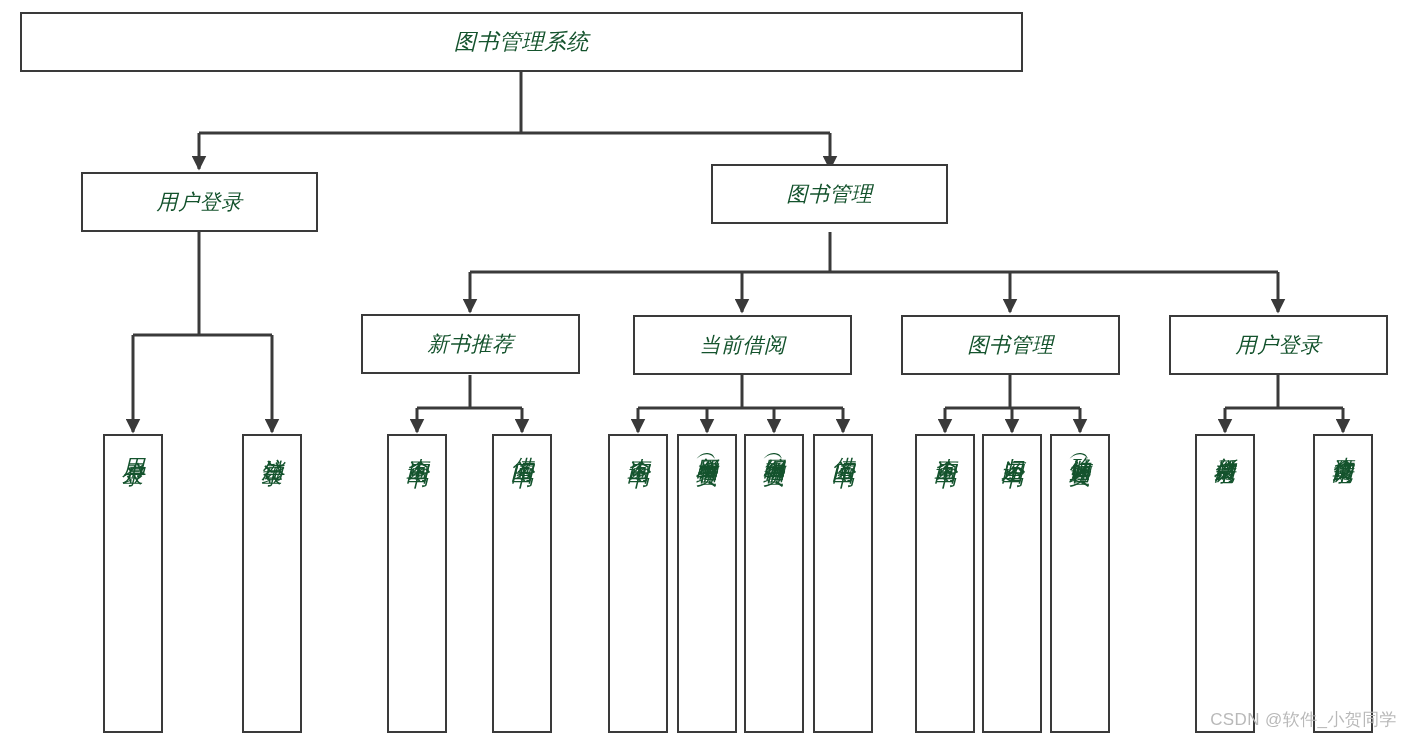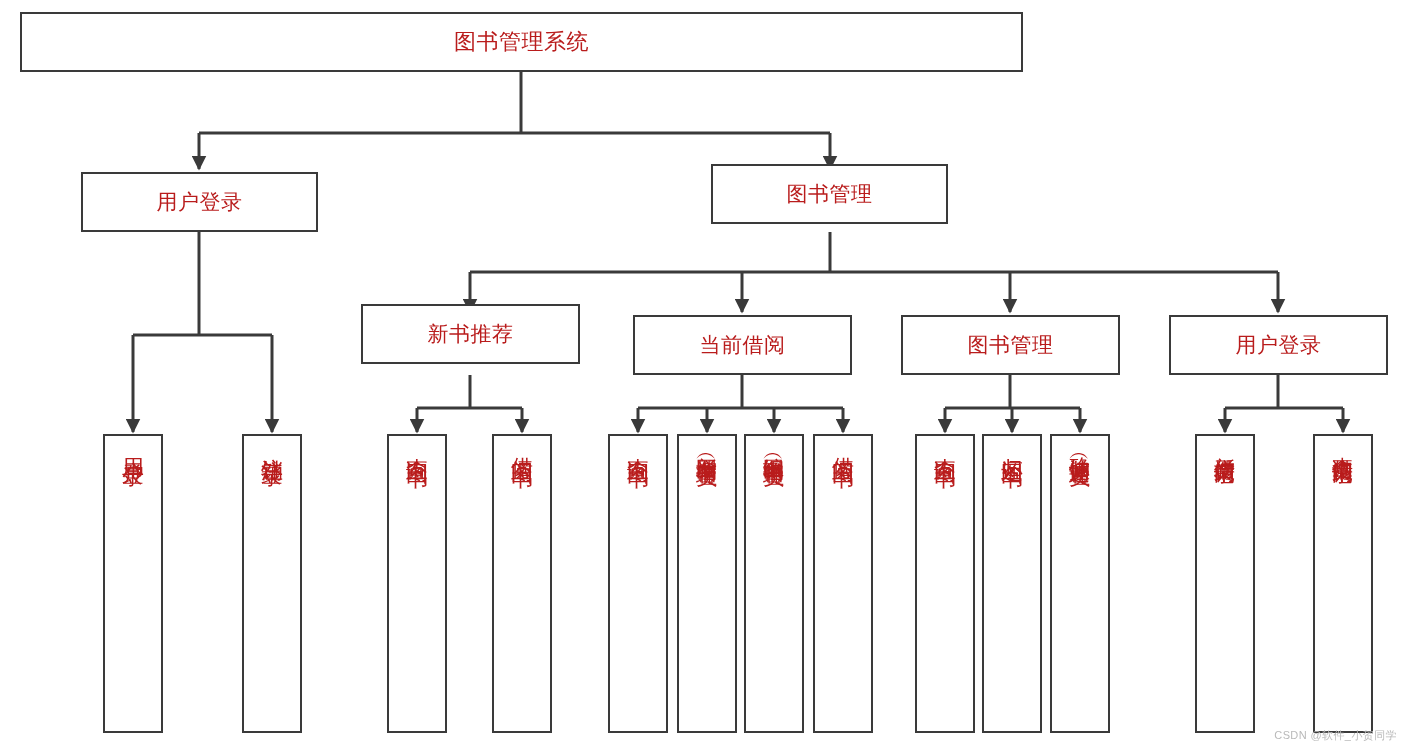--- a/index.html
+++ b/index.html
@@ -29,24 +29,25 @@
     position: absolute;
     box-sizing: border-box;
     background: #ffffff;
     border: 2px solid #3a3a3a;
     display: flex;
     align-items: center;
     justify-content: center;
     color: #3a3a3a;
   }
   .node .label {
-    color: #b91c1c;
+    color: #14532d;
     line-height: 1.18;
     text-align: right;
     white-space: pre-wrap;
+    font-style: italic;
   }
   
   .node.h .label {
     font-size: 21px;
     letter-spacing: 0.5px;
   }
   .node.h.root .label {
     font-size: 22px;
   }
   
@@ -62,22 +63,22 @@
     letter-spacing: 3px;
     line-height: 1;
   }
   .node.v.tall .label {
     font-size: 21px;
     letter-spacing: 1.5px;
   }
   #watermark {
     position: absolute;
     right: 8px;
-    bottom: 4px;
-    font-size: 11px;
+    bottom: 16px;
+    font-size: 17px;
     color: #b9b9b9;
     letter-spacing: 0.4px;
     white-space: nowrap;
   }
 </style>
 </head>
 <body>
 
 <div id="diagram-canvas">
 
@@ -137,21 +138,21 @@
     <span class="label">图书管理系统</span>
   </div>
 
   <div class="node h" style="left:81px; top:172px; width:237px; height:60px;">
     <span class="label">用户登录</span>
   </div>
   <div class="node h" style="left:711px; top:164px; width:237px; height:60px;">
     <span class="label">图书管理</span>
   </div>
 
-  <div class="node h" style="left:361px; top:304px; width:219px; height:60px;">
+  <div class="node h" style="left:361px; top:314px; width:219px; height:60px;">
     <span class="label">新书推荐</span>
   </div>
   <div class="node h" style="left:633px; top:315px; width:219px; height:60px;">
     <span class="label">当前借阅</span>
   </div>
   <div class="node h" style="left:901px; top:315px; width:219px; height:60px;">
     <span class="label">图书管理</span>
   </div>
   <div class="node h" style="left:1169px; top:315px; width:219px; height:60px;">
     <span class="label">用户登录</span>

